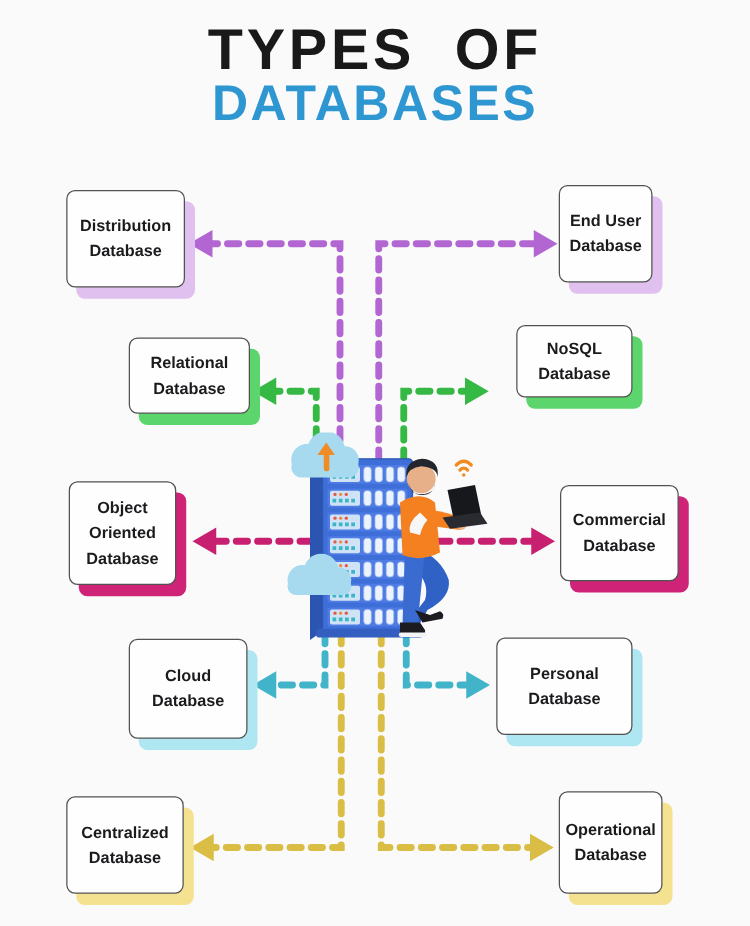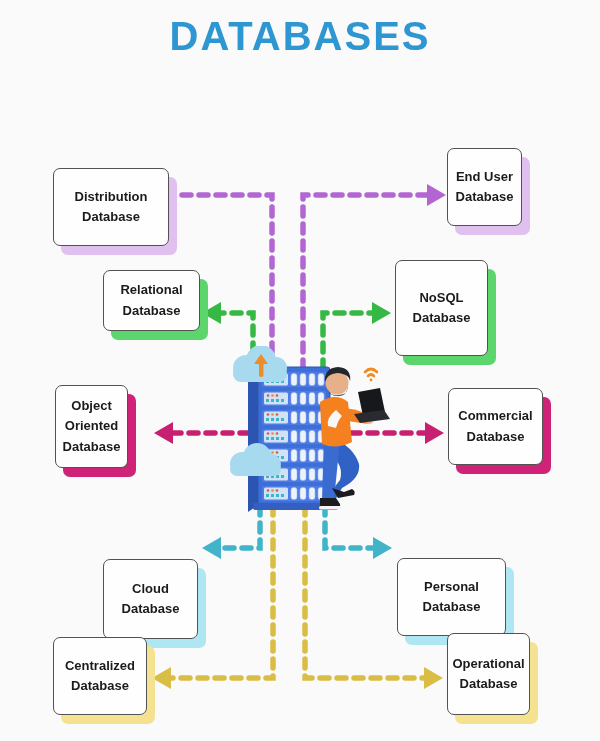--- a/index.html
+++ b/index.html
@@ -15,30 +15,31 @@
   
   .dbbox{
     position:absolute;background:#fffeff;border:1.6px solid #525252;border-radius:7px;
     display:flex;align-items:center;justify-content:center;text-align:center;
     font-weight:bold;font-size:13px;line-height:1.55;color:#1b1b1d;padding:4px;
     box-sizing:border-box;
   }
   .sh-purple {box-shadow:8px 9px 0 0 #dfc0ee;}
   .sh-green  {box-shadow:8px 9px 0 0 #5cd66c;}
   .sh-magenta{box-shadow:8px 9px 0 0 #ce2376;}
-  .sh-cyan   {box-shadow:8px 9px 0 0 #aee7f2;margin-top:48px;}
+  .sh-cyan   {box-shadow:8px 9px 0 0 #aee7f2;}
   .sh-yellow {box-shadow:8px 9px 0 0 #f5e291;justify-content:flex-end;}
   .overlay{position:absolute;left:0;top:0;}
 </style>
 </head>
 <body>
 
 <div id="canvas">
 
   <div class="title-wrap">
+    <div class="title-line1">TYPES OF</div>
     <div class="title-line2">DATABASES</div>
   </div>
 
   <svg class="overlay" width="600" height="741" viewBox="0 0 600 741">
     <g stroke-width="5.5" fill="none" stroke-linecap="round" stroke-dasharray="9 8">
 
       <g stroke="#b266d2">
         <path d="M272,420 L272,195 L168,195"></path>
         <path d="M303,420 L303,195 L429,195"></path>
       </g>
@@ -240,35 +241,35 @@
       </g>
 
       <g stroke="#ef8b1f" stroke-width="2.6" fill="none" stroke-linecap="round">
         <path d="M137,26 Q143,20 149,26"></path>
         <path d="M140,30 Q143,27 146,30"></path>
         <circle cx="143" cy="34" r="1.4" fill="#ef8b1f" stroke="none"></circle>
       </g>
     </g>
   </svg>
 
-  <div class="dbbox sh-purple" style="left:53px;top:168px;width:116px;height:78px">
+  <div class="dbbox sh-purple" style="left:53px;top:152px;width:95px;height:78px">
     <span>Distribution Database</span>
   </div>
   <div class="dbbox sh-purple" style="left:447px;top:148px;width:75px;height:78px">
     <span>End User Database</span>
   </div>
 
   <div class="dbbox sh-green" style="left:103px;top:270px;width:97px;height:61px">
     <span>Relational Database</span>
   </div>
-  <div class="dbbox sh-green" style="left:395px;top:260px;width:93px;height:96px">
+  <div class="dbbox sh-green" style="left:413px;top:260px;width:93px;height:58px">
     <span>NoSQL Database</span>
   </div>
 
-  <div class="dbbox sh-magenta" style="left:55px;top:385px;width:73px;height:83px">
+  <div class="dbbox sh-magenta" style="left:55px;top:385px;width:86px;height:83px">
     <span>Object Oriented Database</span>
   </div>
   <div class="dbbox sh-magenta" style="left:448px;top:388px;width:95px;height:77px">
     <span>Commercial Database</span>
   </div>
 
   <div class="dbbox sh-cyan" style="left:103px;top:511px;width:95px;height:80px">
     <span>Cloud Database</span>
   </div>
   <div class="dbbox sh-cyan" style="left:397px;top:510px;width:109px;height:78px">

